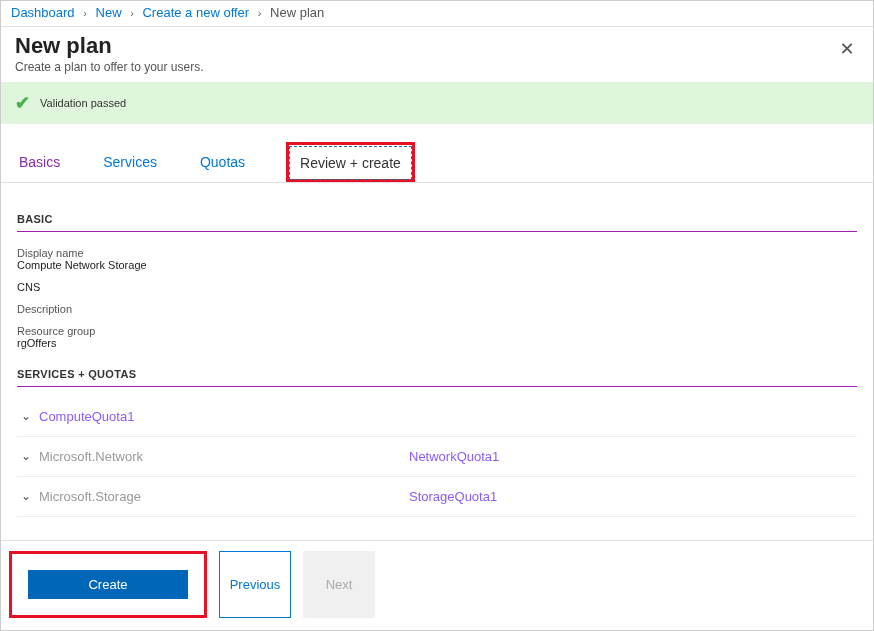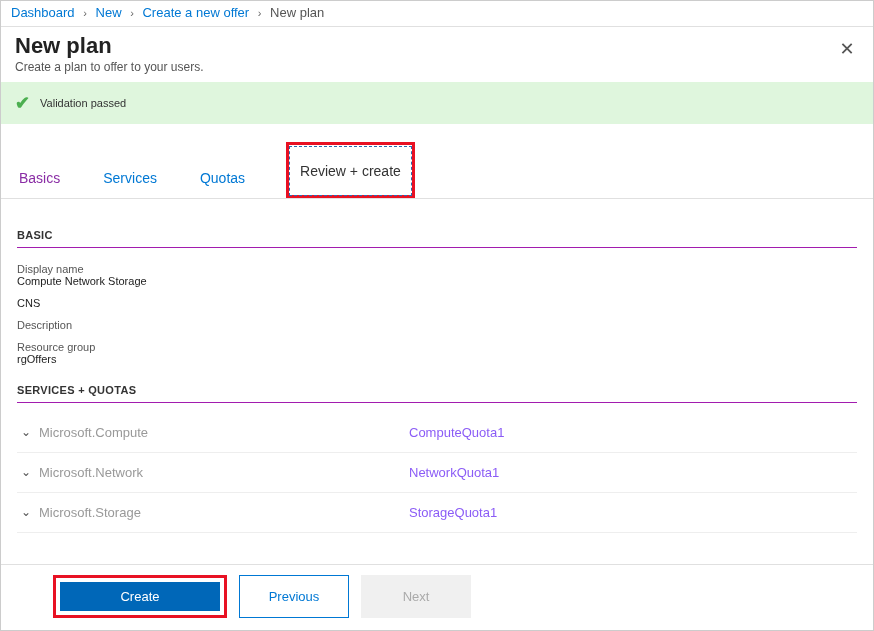--- a/index.html
+++ b/index.html
@@ -59,21 +59,21 @@
       padding: 4px 2px 10px 2px;
       font-size: 14px;
       cursor: pointer;
       border-bottom: 2px solid transparent;
     }
     .tab.link { color: #0078d4; }
     .tab.active { color: #8a2da5; }
     .tab.selected {
       color: #333;
       border: 1px dashed #2b6cb0;
-      padding: 16px 10px;
+      padding: 8px 10px;
       position: relative;
       bottom: -1px;
     }
     .tab-highlight {
       border: 3px solid #e81123;
       display: inline-block;
       padding: 0;
     }
     .content { padding: 20px 16px 8px 16px; }
     .section-title {
@@ -118,37 +118,36 @@
       bottom: 0; left: 0; right: 0;
       padding: 10px 8px 12px 8px;
       border-top: 1px solid #e0e0e0;
       display: flex;
       gap: 12px;
       background: #fff;
     }
     .btn {
       font-size: 13px;
       padding: 7px 0;
-      width: 110px;
+      width: 72px;
       text-align: center;
       cursor: pointer;
       border: 1px solid transparent;
       background: #fff;
     }
     .btn-primary {
       background: #0067b8;
       color: #fff;
       width: 160px;
       border: none;
     }
     .btn-primary-wrap {
       border: 3px solid #e81123;
       display: inline-block;
-      padding: 4px;
-      margin-left: 44px;
+      padding: 16px;
     }
     .btn-secondary {
       border: 1px solid #0078d4;
       color: #0078d4;
       background: #fff;
     }
     .btn-disabled {
       background: #f0f0f0;
       color: #aaa;
       cursor: default;
@@ -206,21 +205,20 @@
   <div class="kv-row">
     <div class="k">Resource group</div>
     <div class="v">rgOffers</div>
   </div>
 
   <div class="services-section">
     <div class="section-title">SERVICES + QUOTAS</div>
 
     <div class="service-row">
       <span class="chevron">⌄</span>
-      <span class="service-name">Microsoft.Compute</span>
       <span class="service-quota">ComputeQuota1</span>
     </div>
     <div class="service-row">
       <span class="chevron">⌄</span>
       <span class="service-name">Microsoft.Network</span>
       <span class="service-quota">NetworkQuota1</span>
     </div>
     <div class="service-row">
       <span class="chevron">⌄</span>
       <span class="service-name">Microsoft.Storage</span>

